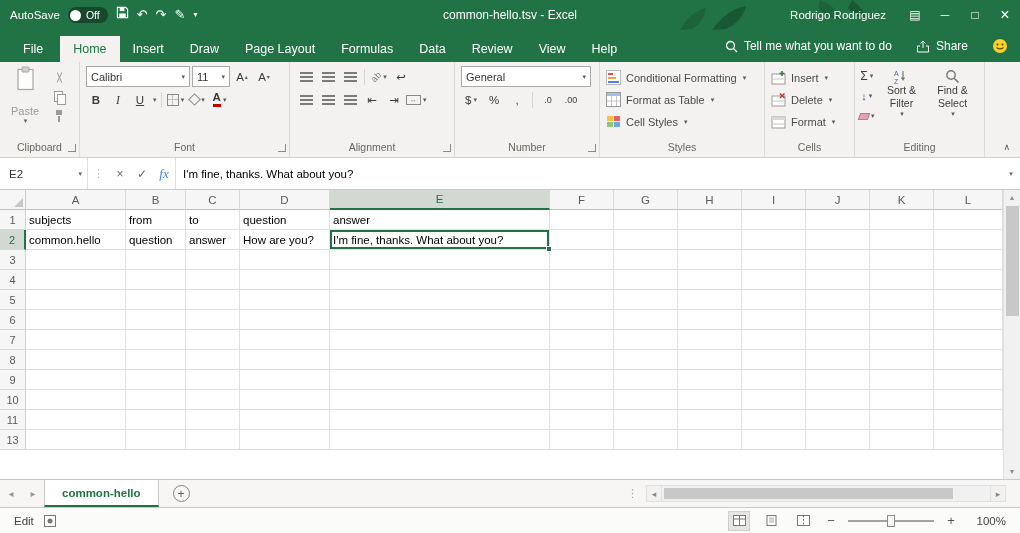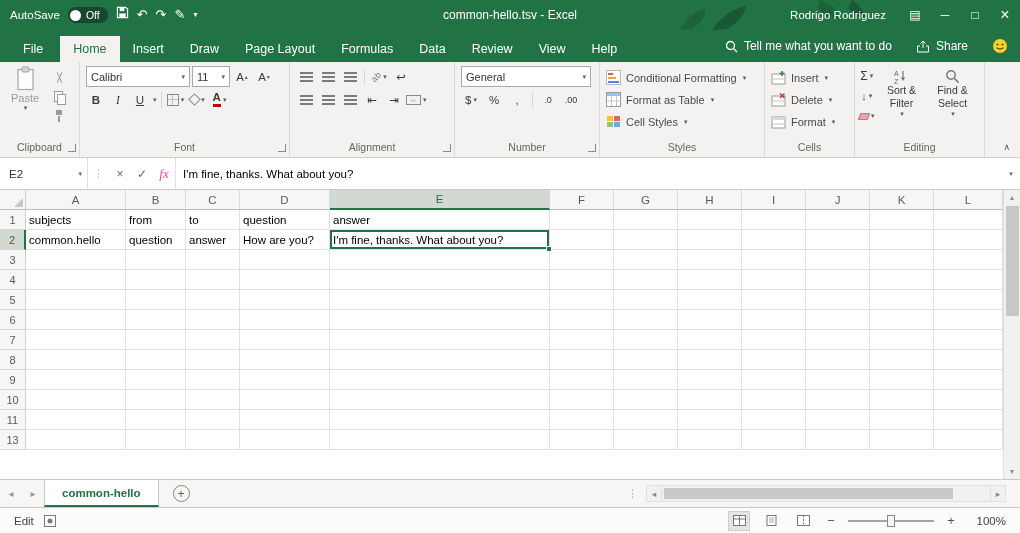--- a/index.html
+++ b/index.html
@@ -39,21 +39,21 @@
 .launcher{position:absolute;right:3px;bottom:5px;width:8px;height:8px;border-right:1px solid #8a8a8a;border-bottom:1px solid #8a8a8a;cursor:pointer}
 .rbtn{min-width:20px;height:19px;display:flex;align-items:center;justify-content:center;font-size:11.5px;color:#3b3b3b;cursor:pointer;gap:1px}
 .arr{font-size:7px;color:#5f5d5b;margin-left:1px}
 .tiny-arr{font-size:6px;vertical-align:super;color:#5f5d5b}
 .combo{background:#fff;border:1px solid #aba9a7;height:21px;display:flex;align-items:center;font-size:11px;color:#333;padding:0 4px;justify-content:space-between;cursor:pointer}
 .vdiv{width:1px;height:16px;background:#d8d6d4;margin:0 2px}
 
 .g-clip{width:80px}
 .g-clip .rg-body{padding:1px 2px}
 .paste-btn{width:42px;display:flex;flex-direction:column;align-items:center;cursor:pointer}
-.plabel{font-size:11px;margin-top:1px;color:#9c9a98}
+.plabel{font-size:11px;margin-top:14px;color:#9c9a98}
 .mini-col{display:flex;flex-direction:column;gap:4px;margin-left:3px;padding-top:4px}
 .mini-btn{width:20px;height:15px;display:flex;align-items:center;justify-content:center;cursor:pointer}
 .cut-ic{position:relative;width:9px;height:11px}
 .cut-ic::before,.cut-ic::after{content:"";position:absolute;left:4px;top:0;width:1.4px;height:11px;background:#9c9a98}
 .cut-ic::before{transform:rotate(25deg)}.cut-ic::after{transform:rotate(-25deg)}
 .copy-ic{position:relative;width:11px;height:12px}
 .copy-ic::before,.copy-ic::after{content:"";position:absolute;width:7px;height:9px;border:1px solid #9c9a98;background:#fdfdfd}
 .copy-ic::before{left:0;top:0}.copy-ic::after{left:3px;top:3px}
 .fp-ic{width:10px;height:12px;position:relative}
 .fp-ic::before{content:"";position:absolute;left:2px;top:0;width:6px;height:5px;background:#9c9a98}
@@ -93,21 +93,21 @@
 .clear-ic{width:10px;height:7px;background:#e8a0b4;border:1px solid #b77e8a;transform:skewX(-20deg)}
 .big-btn{width:48px;display:flex;flex-direction:column;align-items:center;font-size:10.5px;color:#3b3b3b;text-align:center;cursor:pointer;line-height:1.25;padding-top:3px}
 .collapse-btn{position:absolute;right:10px;bottom:5px;font-size:9px;color:#5f5d5b;cursor:pointer}
 
 
 .formulabar{position:absolute;top:158px;left:0;right:0;height:32px;background:#fff;border-bottom:1px solid #cbc9c7;display:flex;align-items:center}
 .namebox{width:88px;height:100%;display:flex;align-items:center;justify-content:space-between;padding:0 5px 0 9px;font-size:11.5px;color:#333;border-right:1px solid #e1dfdd;cursor:pointer}
 .nb-arrow{font-size:7px;color:#666}
 .fb-dots{color:#b5b3b1;font-size:11px;padding:0 5px;cursor:col-resize}
 .fb-btn{width:22px;text-align:center;font-size:12px;color:#696763;cursor:pointer}
-.fb-btn.fx{font-family:"Liberation Serif",serif;font-style:italic;font-size:13px;color:#ec4899}
+.fb-btn.fx{font-family:"Liberation Serif",serif;font-style:italic;font-size:13px;color:#3b82f6}
 .fb-field{flex:1;height:100%;display:flex;align-items:center;padding-left:7px;font-size:11.5px;color:#000;border-left:1px solid #e1dfdd;overflow:hidden;white-space:nowrap}
 .fb-expand{width:18px;text-align:center;font-size:7px;color:#666;cursor:pointer}
 
 
 .gridwrap{position:absolute;top:190px;left:0;right:0;bottom:54px;background:#fff;overflow:hidden}
 .headrow{display:flex;height:20px}
 .corner{width:26px;background:#f6f6f6;border-right:1px solid #cfcfcf;border-bottom:1px solid #bfbfbf;position:relative;cursor:pointer;flex:none}
 .corner::after{content:"";position:absolute;right:2px;bottom:2px;border-left:9px solid transparent;border-bottom:9px solid #c8c8c8}
 .colh{height:20px;background:#f6f6f6;border-right:1px solid #d9d9d9;border-bottom:1px solid #bfbfbf;font-size:11.5px;color:#5a5a5a;display:flex;align-items:center;justify-content:center;cursor:pointer;flex:none}
 .colh.sel{background:#d2d8d2;color:#217346;border-bottom:2px solid #217346}

